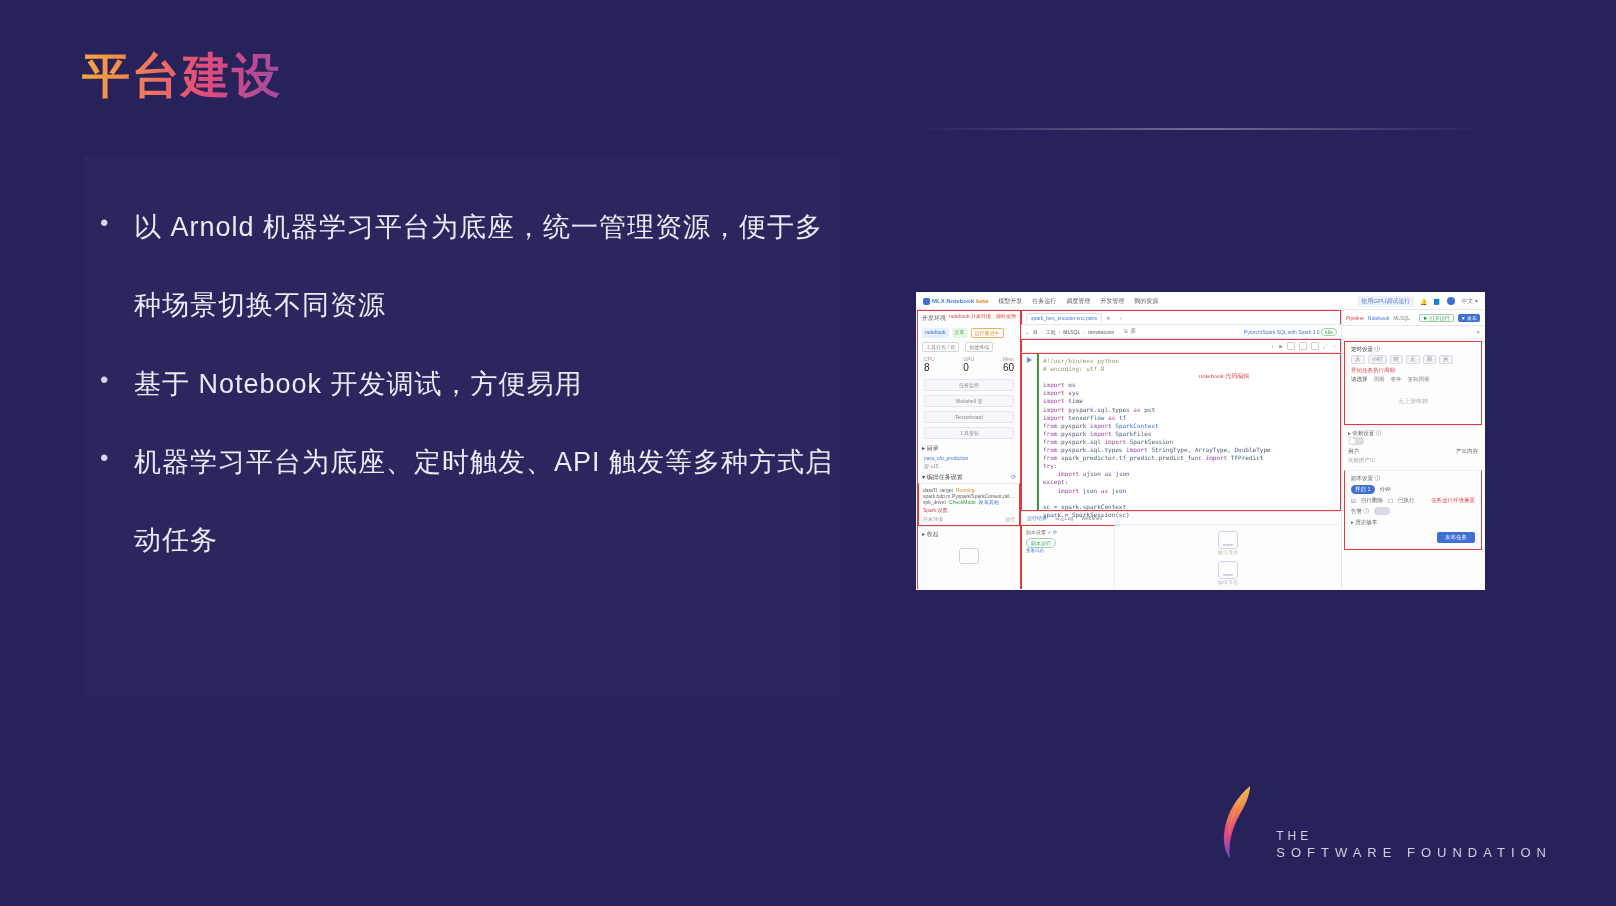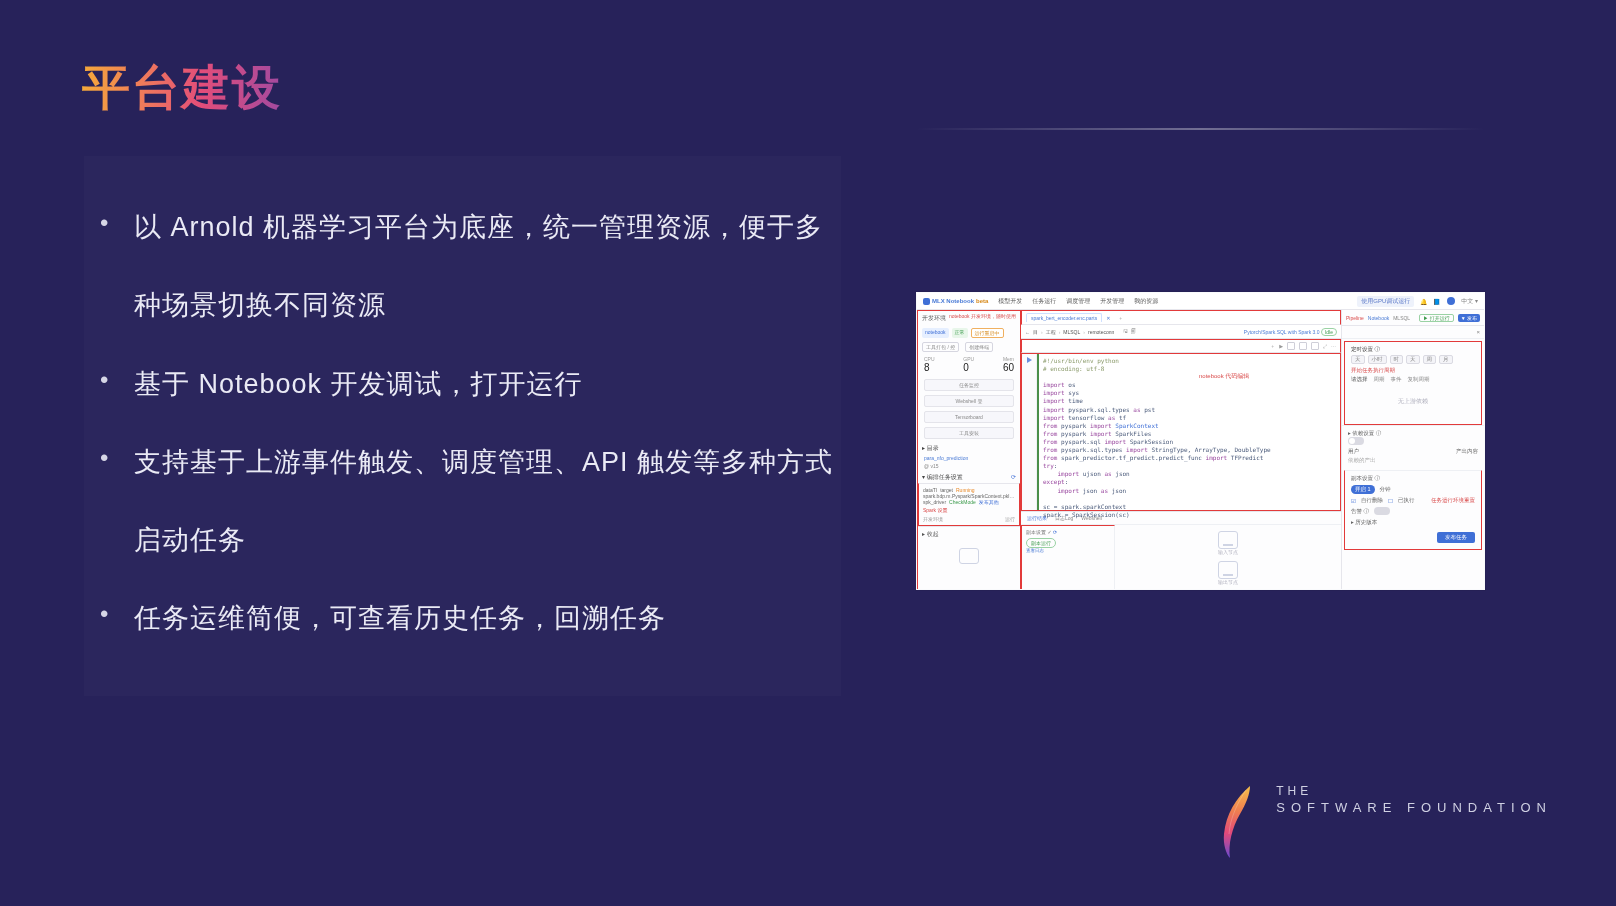--- a/index.html
+++ b/index.html
@@ -14,21 +14,21 @@
   }
   .slide {
     position: relative;
     width: 1616px;
     height: 906px;
     box-sizing: border-box;
   }
   .title {
     position: absolute;
     left: 82px;
-    top: 56px;
+    top: 44px;
     font-size: 48px;
     font-weight: 700;
     letter-spacing: 2px;
     background: linear-gradient(90deg, #f5a93a 0%, #ef7b5a 30%, #e24d7a 60%, #a24aa0 100%);
     -webkit-background-clip: text;
     background-clip: text;
     color: transparent;
   }
   .content-panel {
     position: absolute;
@@ -478,21 +478,21 @@
     height: 2px;
     background: linear-gradient(90deg, rgba(255,255,255,0.0), rgba(255,255,255,0.35), rgba(255,255,255,0.0));
   }
 
   
   .apache-logo {
     position: absolute;
     right: 64px;
     bottom: 46px;
     display: flex;
-    align-items: flex-start;
+    align-items: flex-end;
     gap: 14px;
   }
   .feather {
     width: 46px;
     height: 76px;
     display: block;
   }
   .apache-text { display: flex; flex-direction: column; gap: 2px; }
   .apache-the { font-size: 12px; letter-spacing: 4px; color: #cfd0e2; }
   .apache-name-row { display: flex; align-items: flex-start; gap: 4px; }
@@ -512,23 +512,22 @@
 </head>
 <body>
 
 <div class="slide">
 
   <div class="title">平台建设</div>
 
   <div class="content-panel">
     <ul class="bullets">
       <li>以 Arnold 机器学习平台为底座，统一管理资源，便于多种场景切换不同资源</li>
-      <li>基于 Notebook 开发调试，打开运行</li>
-      <li>支持基于上游事件触发、调度管理、API 触发等多种方式启动任务</li>
-      <li>任务运维简便，可查看历史任务，回溯任务</li>
+      <li>基于 Notebook 开发调试，方便易用</li>
+      <li>机器学习平台为底座、定时触发、API 触发等多种方式启动任务</li>
     </ul>
   </div>
 
   <div class="screenshot-caption-stripe"></div>
 
   <div class="screenshot-wrap">
     <div class="ss-top">
       <span class="logo">
         <span class="logo-dot"></span>
         <span>MLX Notebook</span>

